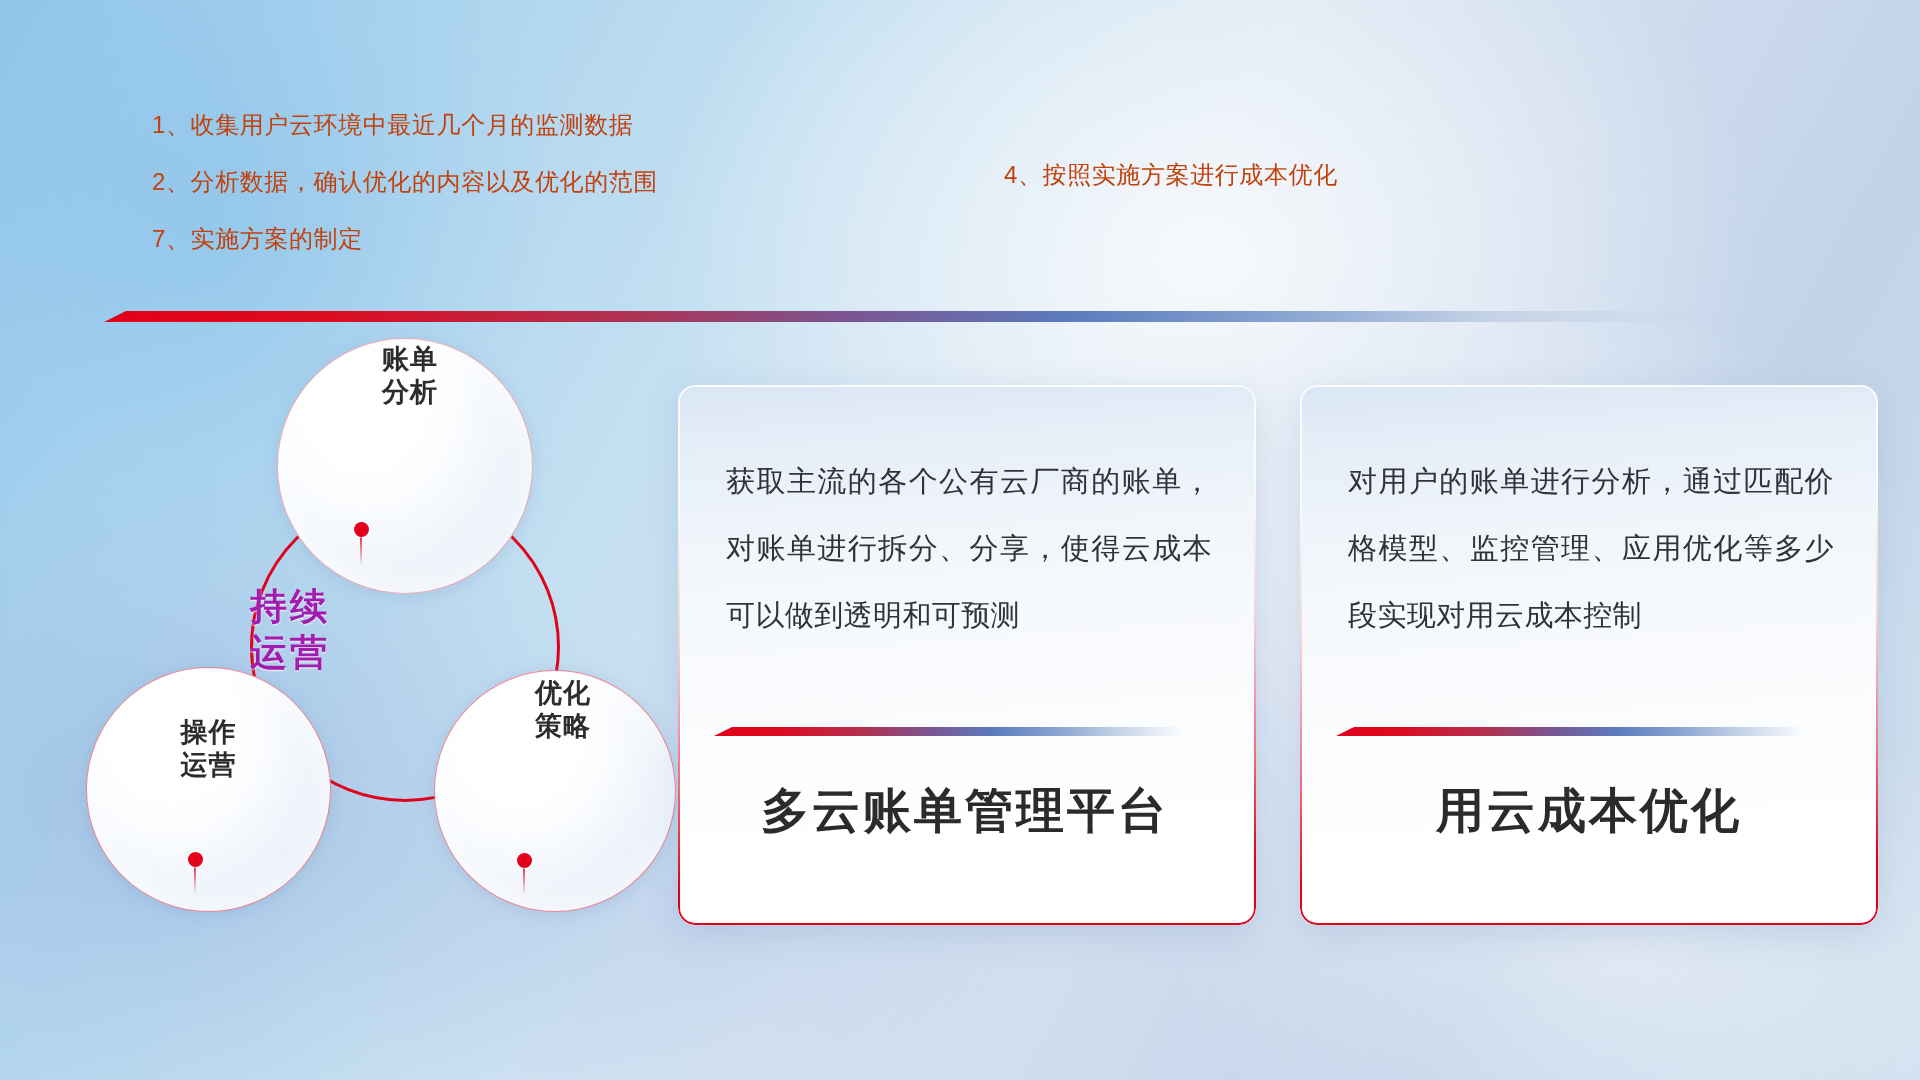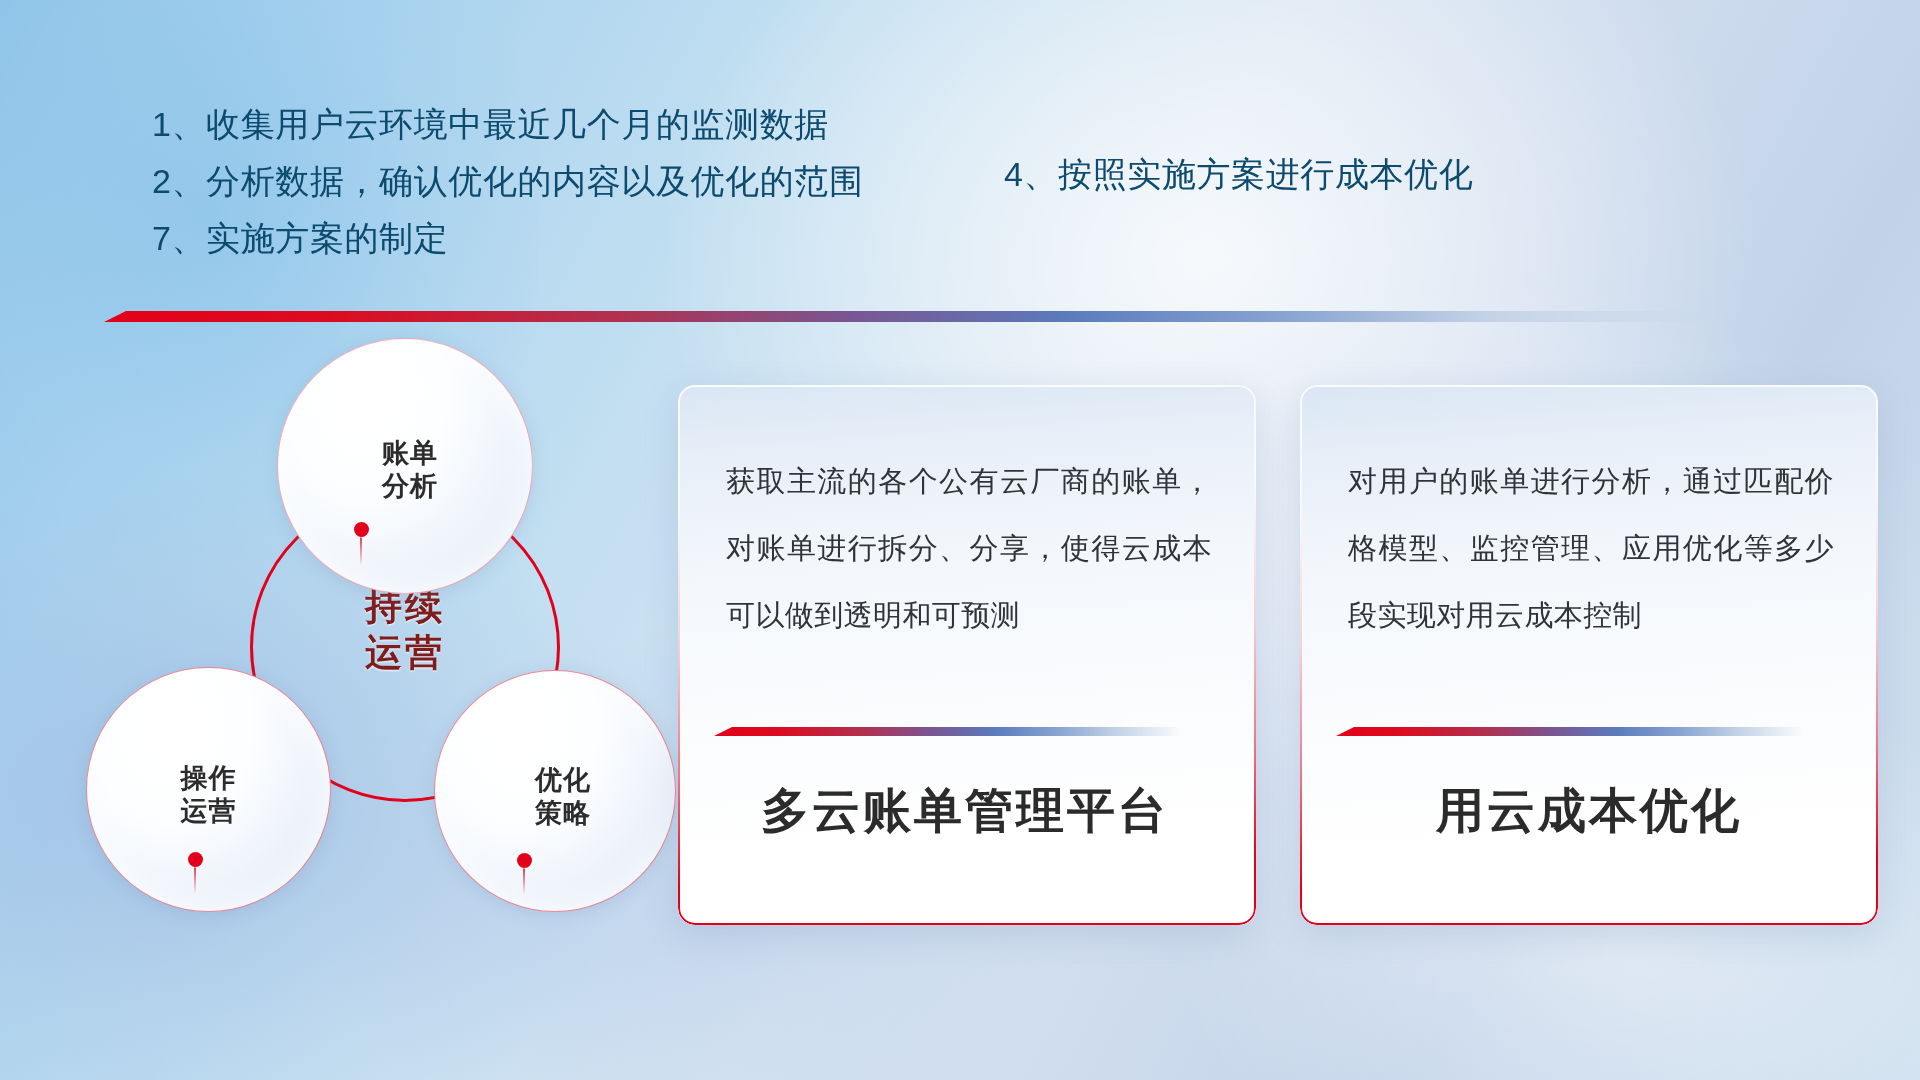--- a/index.html
+++ b/index.html
@@ -47,23 +47,23 @@
   .bg-glow-f {
     position:absolute; left:16%; top:58%; width:40%; height:50%;
     background:radial-gradient(ellipse at center, rgba(176,196,232,.40) 0%, rgba(255,255,255,0) 70%);
   }
 
   
   .header-list { position:absolute; }
   #list-left  { left:152px; top:96px; }
   #list-right { left:1004px; top:146px; }
   .hdr-item {
-    font-size:34px;
+    font-size:24px;
     line-height:57px;
-    color:#0c4a6e;
+    color:#c2410c;
     white-space:nowrap;
     letter-spacing:.6px;
   }
 
   
   .taper {
     position:absolute;
     background:linear-gradient(90deg,
       #e2001a 0%, #dc0c20 14%, #b13050 32%, #7a5590 46%,
       #5b7bbd 60%, #8ba6d2 74%, #c3d2e6 86%, rgba(210,222,238,0) 100%);
@@ -86,21 +86,20 @@
     border:3px solid #e2001a;
     box-sizing:border-box;
   }
   #ring-main { left:154px; top:140px; width:310px; height:310px; }
 
   .bubble {
     position:absolute;
     border-radius:50%;
     box-sizing:border-box;
     display:flex;
-    align-items:center;
     justify-content:center;
     text-align:center;
     color:#2c2c2c;
     font-weight:bold;
     font-size:27px;
     line-height:1.22;
     letter-spacing:1px;
   }
   #bubble-top {
     left:181px; top:-14px; width:256px; height:256px;
@@ -118,28 +117,27 @@
   }
   #bubble-right {
     left:338px; top:318px; width:242px; height:242px;
     background:
       radial-gradient(ellipse at 34% 22%, #ffffff 0%, #fdfeff 36%, #eff4fb 64%, #dde8f5 100%);
     border:1.6px solid rgba(226,0,26,.46);
     box-shadow:0 3px 16px rgba(110,140,180,.22), inset 0 0 34px rgba(255,255,255,.9);
     font-family:Liberation Serif, serif;
   }
   #bubble-top .bub-label    { transform:translate(5px,4px); }
-  #bubble-left .bub-label   { transform:translate(0px,5px); }
+  #bubble-left .bub-label   { transform:translate(0px,5px);margin-top:43px; }
   #bubble-right .bub-label  { transform:translate(8px,6px); }
 
   #center-label {
     position:absolute;
     left:154px; top:232px; width:310px;
-    text-align:center;
-    color:#7f1d1d;
+    color:#a21caf;
     font-weight:bold;
     font-size:37px;
     line-height:1.25;
     letter-spacing:3px;
     text-shadow:0 1px 2px rgba(255,255,255,.9);
   }
 
   .node-dot {
     position:absolute;
     width:15px; height:15px;

